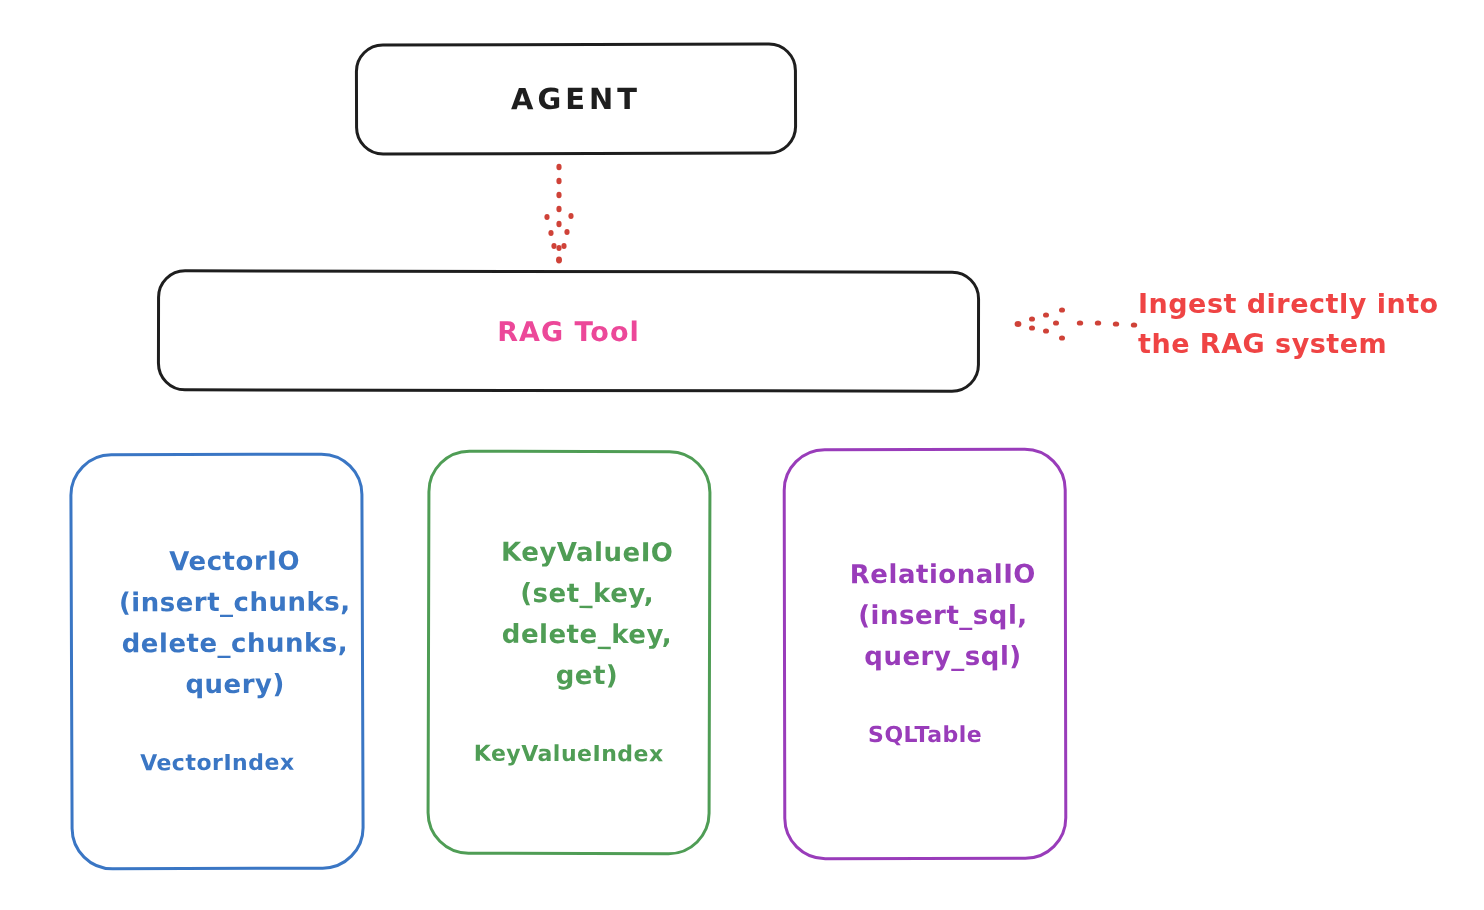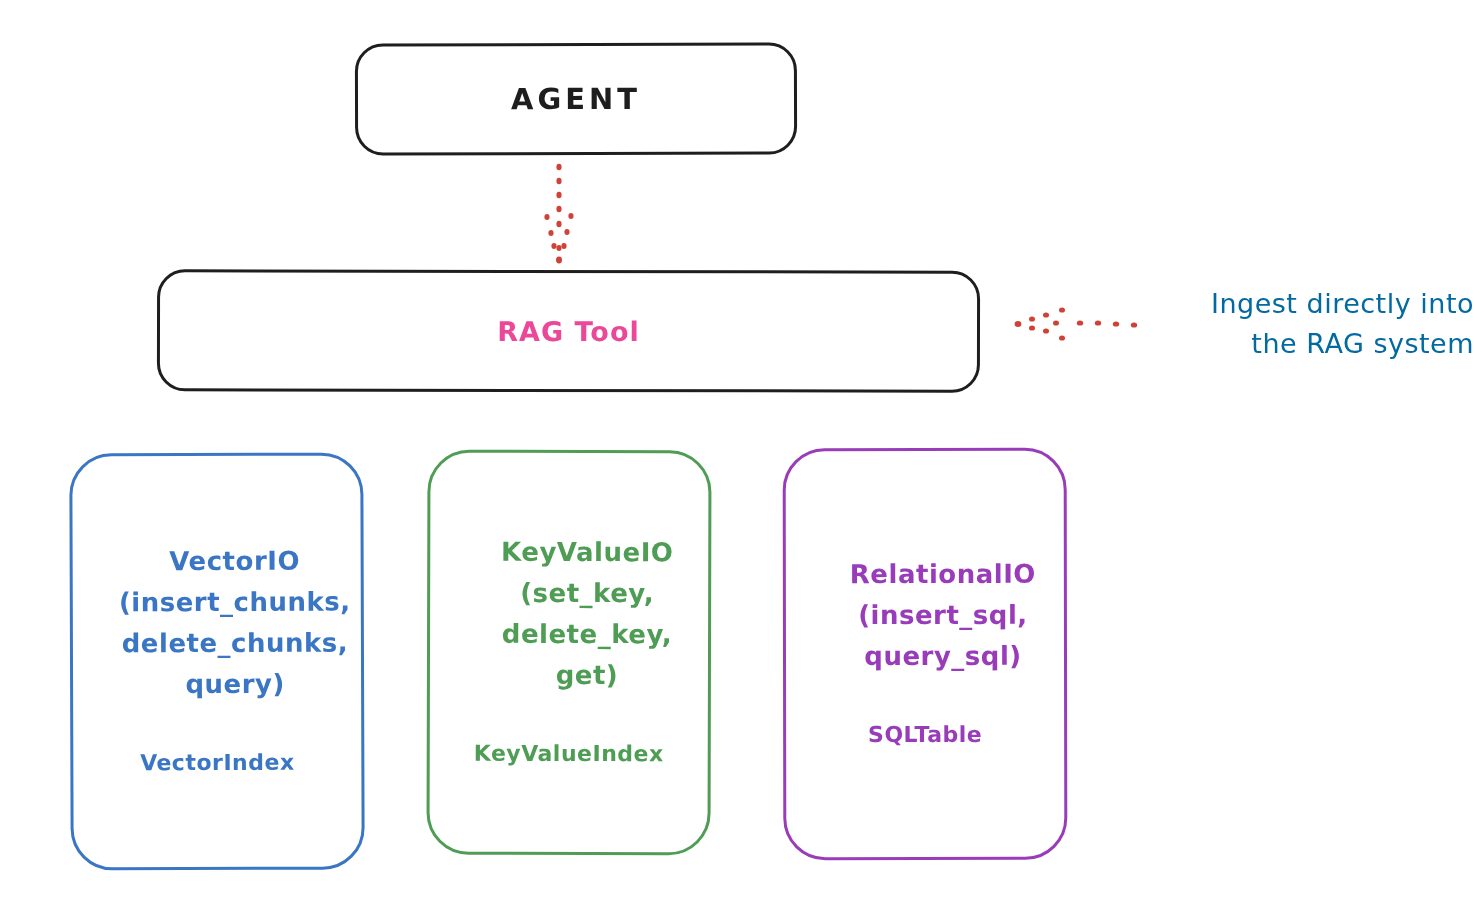--- a/index.html
+++ b/index.html
@@ -50,25 +50,25 @@
   }
   .storage-box .box-lines { font-size: 26px; line-height: 41px; letter-spacing: 0.5px; margin-left: 36px; }
   .storage-box .index-label { font-size: 22px; line-height: 41px; margin-top: 37px; letter-spacing: 0.5px; }
   .vector-box     { left: 70px;  top: 453px; width: 294px; height: 417px; border-color: #3a76c4; color: #3a76c4; transform: rotate(-0.2deg); }
   .keyvalue-box   { left: 427px; top: 450px; width: 284px; height: 405px; border-color: #4f9d55; color: #4f9d55; transform: rotate(0.15deg); }
   .relational-box { left: 783px; top: 448px; width: 284px; height: 412px; border-color: #993cba; color: #993cba; transform: rotate(-0.1deg); }
   
   .annotation-text {
     position: absolute;
     left: 1138px; top: 284px; width: 336px;
-    color: #0369a1;
+    color: #ef4444;
     font-size: 27px;
-    font-weight: 400;
+    font-weight: 700;
     line-height: 40px;
-    text-align: right;
+    text-align: left;
     letter-spacing: 0.5px;
   }
   .arrow-svg { position: absolute; }
   .arrow-down-svg { left: 540px; top: 160px; }
   .arrow-left-svg { left: 1010px; top: 300px; }
 </style>
 </head>
 <body>
 
 <div class="canvas">

